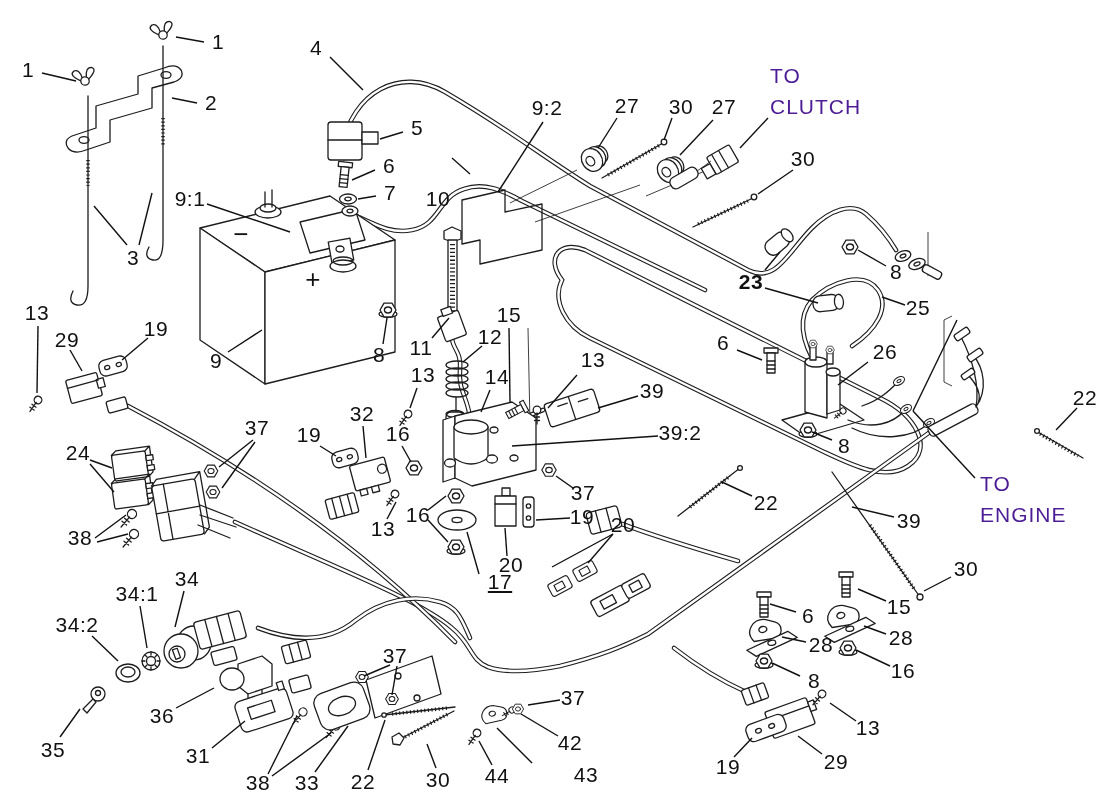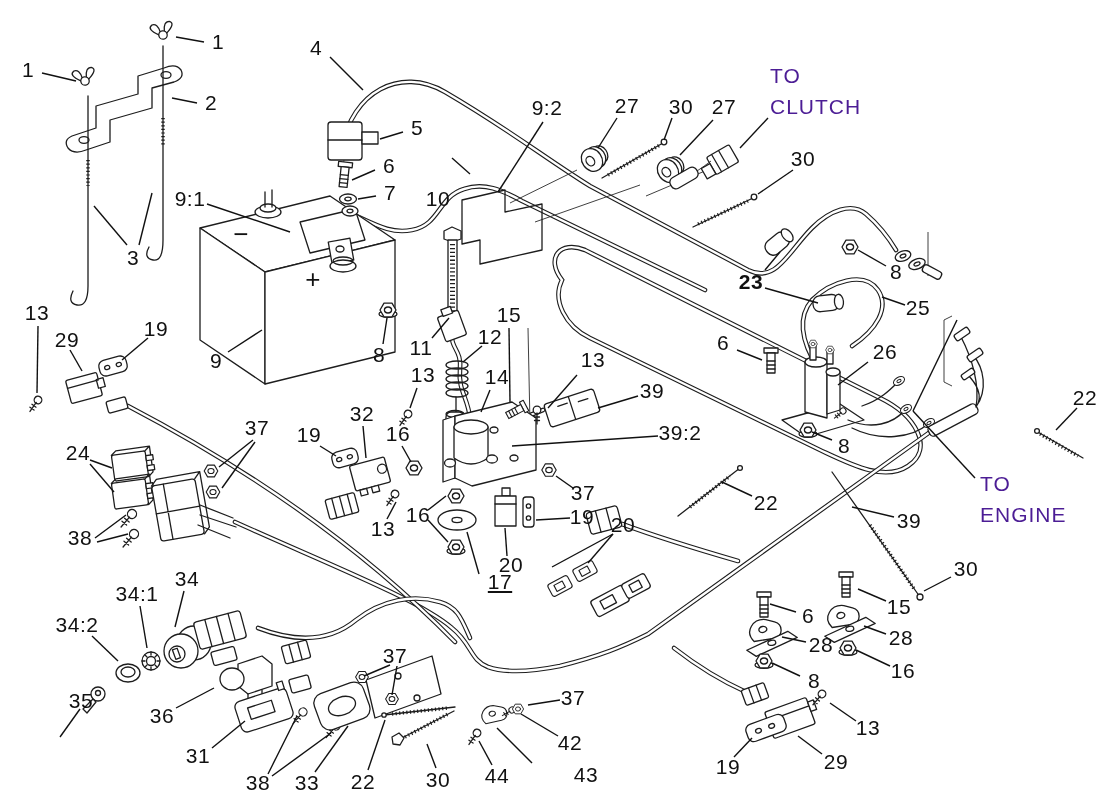--- a/index.html
+++ b/index.html
@@ -643,21 +643,21 @@
       <div class="callout" style="left: 681px; top: 107px;">30</div>
       <div class="callout" style="left: 803px; top: 159px;">30</div>
       <div class="callout" style="left: 966px; top: 569px;">30</div>
       <div class="callout" style="left: 438px; top: 780px;">30</div>
       <div class="callout" style="left: 198px; top: 756px;">31</div>
       <div class="callout" style="left: 362px; top: 414px;">32</div>
       <div class="callout" style="left: 307px; top: 783px;">33</div>
       <div class="callout" style="left: 187px; top: 579px;">34</div>
       <div class="callout" style="left: 137px; top: 594px;">34:1</div>
       <div class="callout" style="left: 77px; top: 625px;">34:2</div>
-      <div class="callout" style="left: 53px; top: 701px; margin-left: 28px;">35</div>
+      <div class="callout" style="left: 53px; top: 750px;">35</div>
       <div class="callout" style="left: 162px; top: 716px;">36</div>
       <div class="callout" style="left: 257px; top: 428px;">37</div>
       <div class="callout" style="left: 583px; top: 493px;">37</div>
       <div class="callout" style="left: 395px; top: 656px;">37</div>
       <div class="callout" style="left: 573px; top: 698px;">37</div>
       <div class="callout" style="left: 80px; top: 538px;">38</div>
       <div class="callout" style="left: 258px; top: 783px;">38</div>
       <div class="callout" style="left: 652px; top: 391px;">39</div>
       <div class="callout" style="left: 680px; top: 433px;">39:2</div>
       <div class="callout" style="left: 570px; top: 743px;">42</div>

